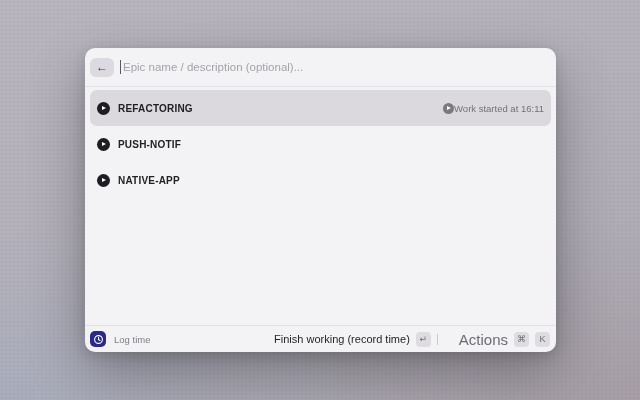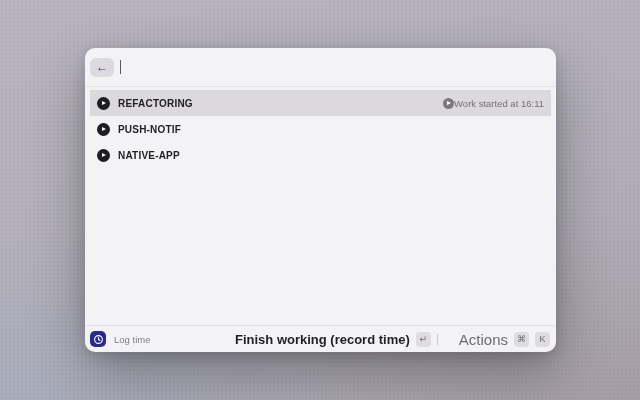--- a/index.html
+++ b/index.html
@@ -26,54 +26,55 @@
   
   .search-bar{ height:39px; flex:0 0 39px; display:flex; align-items:center; padding:0 10px 0 5px; border-bottom:1px solid #e3e1e6; }
   .back-btn{ width:24px; height:19px; border-radius:6px; background:#dcdae0; color:#3c3b40;
     display:flex; align-items:center; justify-content:center; font-size:12px; line-height:1; cursor:default; }
   .caret{ width:1px; height:14px; background:#5a585f; margin-left:6px; }
   .search-input{ flex:1; border:none; outline:none; background:transparent; font-family:inherit;
     font-size:11.5px; color:#2a292d; padding-left:2px; }
   .search-input::placeholder{ color:#a5a3aa; }
   
   .list{ flex:1; padding:3px 5px; }
-  .row{ height:26px; display:flex; align-items:center; padding:0 7px; border-radius:0; }
+  .row{ height:36px; display:flex; align-items:center; padding:0 7px; border-radius:7px; }
   .row.selected{ background:#dbd8de; }
   .play-icon{ width:13px; height:13px; border-radius:50%; background:#1e1d21; flex:0 0 13px;
     display:flex; align-items:center; justify-content:center; }
   .play-icon i{ display:block; width:0; height:0; border-left:4.5px solid #fff;
     border-top:2.8px solid transparent; border-bottom:2.8px solid transparent; margin-left:1px; }
   .row-title{ font-size:10px; font-weight:700; color:#222125; letter-spacing:.2px; margin-left:8px; white-space:nowrap; }
   .row-subtitle{ font-size:9.5px; color:#8d8b92; margin-left:8px; white-space:nowrap; }
   .row-accessory{ margin-left:auto; display:flex; align-items:flex-start; gap:0; }
   .play-icon.gray{ width:11px; height:11px; flex-basis:11px; background:#7b797f; }
   .play-icon.gray i{ border-left-width:4px; border-top-width:2.4px; border-bottom-width:2.4px; }
   .accessory-text{ font-size:9.5px; color:#737177; white-space:nowrap; }
   
   .footer{ height:27px; flex:0 0 27px; border-top:1px solid #e2e0e4; display:flex; align-items:center; padding:0 6px 0 5px; }
   .ext-icon{ width:16px; height:16px; border-radius:5px; background:#2b2a86;
     display:flex; align-items:center; justify-content:center; flex:0 0 16px; }
   .footer-label{ font-size:9.5px; color:#7f7d84; margin-left:8px;text-align:center; }
   .footer-right{ margin-left:auto; display:flex; align-items:center; gap:6px; }
-  .primary-label{ font-size:13px; font-weight:700; color:#201f23;padding-left:30px; }
+  .primary-label{ font-size:11px; font-weight:400; color:#201f23;padding-left:30px; }
   .keycap{ min-width:15px; height:15px; padding:0 3px; border-radius:4px; background:#dedce1;
     color:#6f6d74; font-size:9px; display:flex; align-items:center; justify-content:center; }
   .vdivider{ width:1px; height:11px; background:#cac8cd; }
   .actions-label{ font-size:15px; color:#6e6c73;margin-left:15px; }
 </style>
 </head>
 <body>
 
 <div class="window">
 
   <div class="search-bar">
     <div class="back-btn">
       <span>←</span>
     </div>
     <div class="caret"></div>
+    <input class="search-input" type="text" value="" placeholder="Epic name / description (optional)..." style="">
   </div>
 
   <div class="list">
 
     <div class="row selected">
       <span class="play-icon">
           <i></i>
         </span>
       <span class="row-title">REFACTORING</span>
       <span class="row-accessory">

